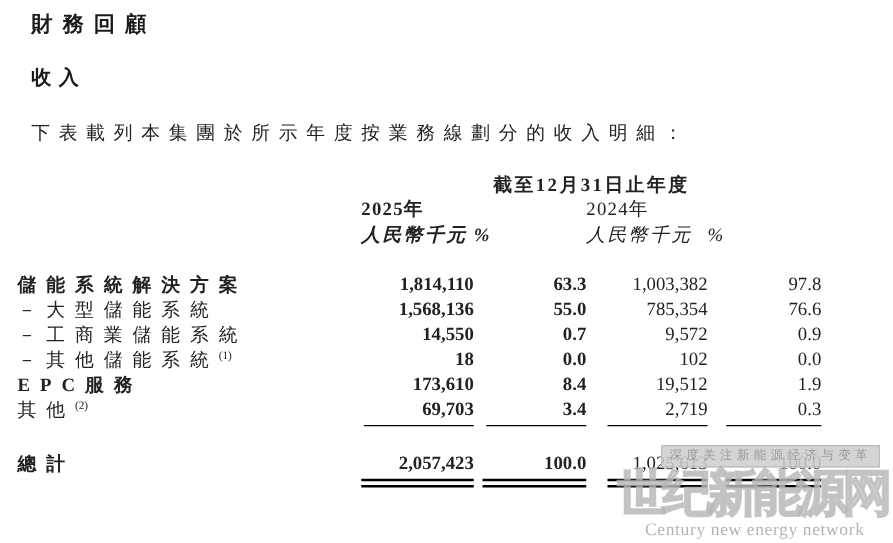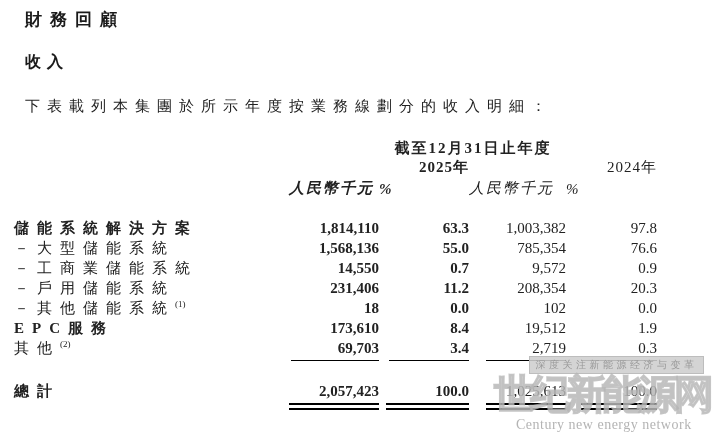--- a/index.html
+++ b/index.html
@@ -26,21 +26,21 @@
   table.rev{
     position:absolute;left:14px;top:138px;width:643px;
     border-collapse:collapse;table-layout:fixed;z-index:1;
   }
   table.rev td{padding:0;font-size:15px;color:#222;}
   .b{font-weight:700;color:#111;}
 
   .tr-span td{height:20px;vertical-align:bottom;}
   .period{text-align:center;letter-spacing:2px;white-space:nowrap;}
   .tr-years td{height:19px;vertical-align:bottom;}
-  .yr{text-align:right;letter-spacing:1px;white-space:nowrap;}
+  .yr{text-align:left;letter-spacing:1px;white-space:nowrap;}
   .tr-heads td{height:21px;vertical-align:bottom;}
   .ch{font-style:italic;letter-spacing:2px;white-space:nowrap;}
   .gap1 td{height:20px;}
   .gap2 td{height:14px;}
 
   .dr td{height:20px;vertical-align:middle;}
   .lbl{letter-spacing:8px;white-space:nowrap;}
   .num{text-align:right;white-space:nowrap;font-variant-numeric:tabular-nums;}
   sup{font-size:9px;letter-spacing:0;line-height:0;}
 
@@ -129,27 +129,20 @@
     </tr>
 
     <tr class="dr">
       <td class="lbl"><span>－工商業儲能系統</span><sup></sup></td>
       <td class="num b">14,550</td>
       <td class="num b">0.7</td>
       <td class="num">9,572</td>
       <td class="num">0.9</td>
     </tr>
 
-    <tr class="dr">
-      <td class="lbl"><span>－戶用儲能系統</span><sup></sup></td>
-      <td class="num b">231,406</td>
-      <td class="num b">11.2</td>
-      <td class="num">208,354</td>
-      <td class="num">20.3</td>
-    </tr>
 
     <tr class="dr">
       <td class="lbl"><span>－其他儲能系統</span><sup>(1)</sup></td>
       <td class="num b">18</td>
       <td class="num b">0.0</td>
       <td class="num">102</td>
       <td class="num">0.0</td>
     </tr>
 
     <tr class="dr">

